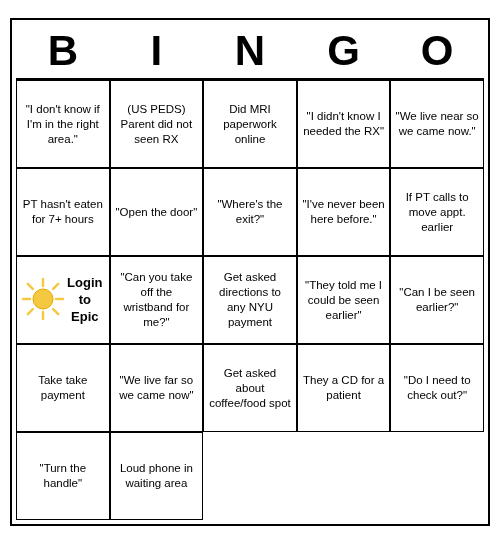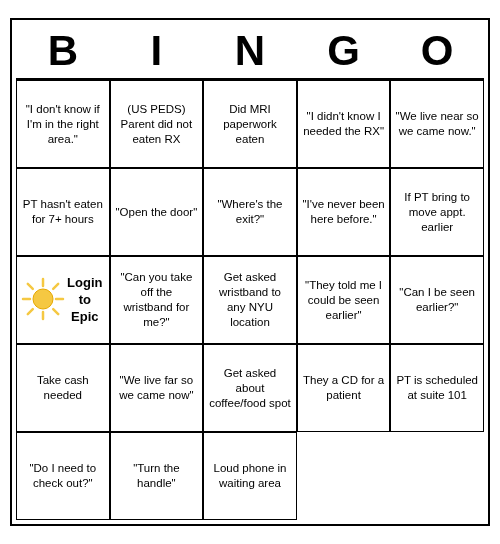--- a/index.html
+++ b/index.html
@@ -76,87 +76,84 @@
       <div class="letter">I</div>
       <div class="letter">N</div>
       <div class="letter">G</div>
       <div class="letter">O</div>
     </div>
   <div class="bingo-grid">
   <div class="bingo-cell">
         <span>"I don't know if I'm in the right area."</span>
       </div>
       <div class="bingo-cell">
-        <span>(US PEDS) Parent did not eaten RX</span>
+        <span>(US PEDS) Parent did not seen RX</span>
       </div>
       <div class="bingo-cell">
-        <span>Did MRI paperwork eaten</span>
+        <span>Did MRI paperwork online</span>
       </div>
       <div class="bingo-cell">
         <span>"I didn't know I needed the RX"</span>
       </div>
       <div class="bingo-cell">
         <span>"We live near so we came now."</span>
       </div>
       <div class="bingo-cell">
         <span>PT hasn't eaten for 7+ hours</span>
       </div>
       <div class="bingo-cell">
         <span>"Open the door"</span>
       </div>
       <div class="bingo-cell">
         <span>"Where's the exit?"</span>
       </div>
       <div class="bingo-cell">
         <span>"I've never been here before."</span>
       </div>
       <div class="bingo-cell">
-        <span>If PT bring to move appt. earlier</span>
+        <span>If PT calls to move appt. earlier</span>
       </div>
       <div class="bingo-cell free">
         <div class="free-sun"><svg viewBox="0 0 44 44" xmlns="http://www.w3.org/2000/svg">
         <circle cx="22" cy="22" r="10" fill="#f5c842" stroke="#e6a800" stroke-width="1"></circle>
 
         <line x1="22" y1="2" x2="22" y2="9" stroke="#f5c842" stroke-width="2.5" stroke-linecap="round"></line>
         <line x1="22" y1="35" x2="22" y2="42" stroke="#f5c842" stroke-width="2.5" stroke-linecap="round"></line>
         <line x1="2" y1="22" x2="9" y2="22" stroke="#f5c842" stroke-width="2.5" stroke-linecap="round"></line>
         <line x1="35" y1="22" x2="42" y2="22" stroke="#f5c842" stroke-width="2.5" stroke-linecap="round"></line>
         <line x1="6.8" y1="6.8" x2="11.8" y2="11.8" stroke="#f5c842" stroke-width="2.5" stroke-linecap="round"></line>
         <line x1="32.2" y1="32.2" x2="37.2" y2="37.2" stroke="#f5c842" stroke-width="2.5" stroke-linecap="round"></line>
         <line x1="37.2" y1="6.8" x2="32.2" y2="11.8" stroke="#f5c842" stroke-width="2.5" stroke-linecap="round"></line>
         <line x1="11.8" y1="32.2" x2="6.8" y2="37.2" stroke="#f5c842" stroke-width="2.5" stroke-linecap="round"></line>
       </svg></div>
         <div class="free-text">Login to Epic</div>
       </div>
       <div class="bingo-cell">
         <span>"Can you take off the wristband for me?"</span>
       </div>
       <div class="bingo-cell">
-        <span>Get asked wristband to any NYU location</span>
+        <span>Get asked directions to any NYU payment</span>
       </div>
       <div class="bingo-cell">
         <span>"They told me I could be seen earlier"</span>
       </div>
       <div class="bingo-cell">
         <span>"Can I be seen earlier?"</span>
       </div>
       <div class="bingo-cell">
-        <span>Take cash needed</span>
+        <span>Take take payment</span>
       </div>
       <div class="bingo-cell">
         <span>"We live far so we came now"</span>
       </div>
       <div class="bingo-cell">
         <span>Get asked about coffee/food spot</span>
       </div>
       <div class="bingo-cell">
         <span>They a CD for a patient</span>
-      </div>
-      <div class="bingo-cell">
-        <span>PT is scheduled at suite 101</span>
       </div>
       <div class="bingo-cell">
         <span>"Do I need to check out?"</span>
       </div>
       <div class="bingo-cell">
         <span>"Turn the handle"</span>
       </div>
       <div class="bingo-cell">
         <span>Loud phone in waiting area</span>
       </div>

